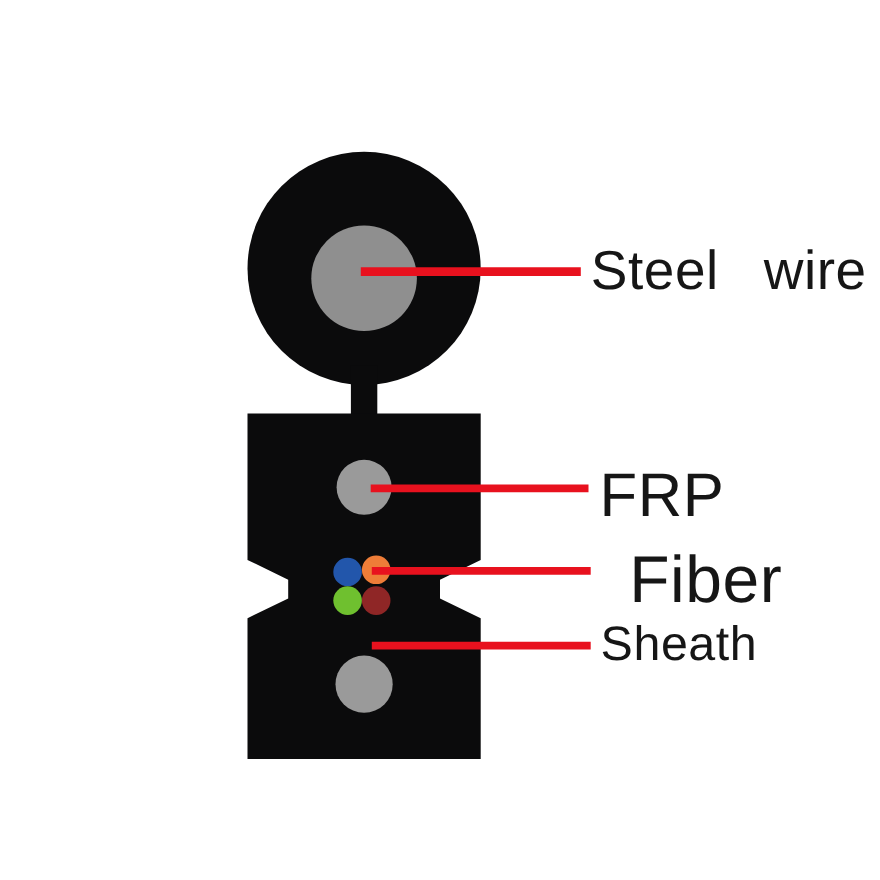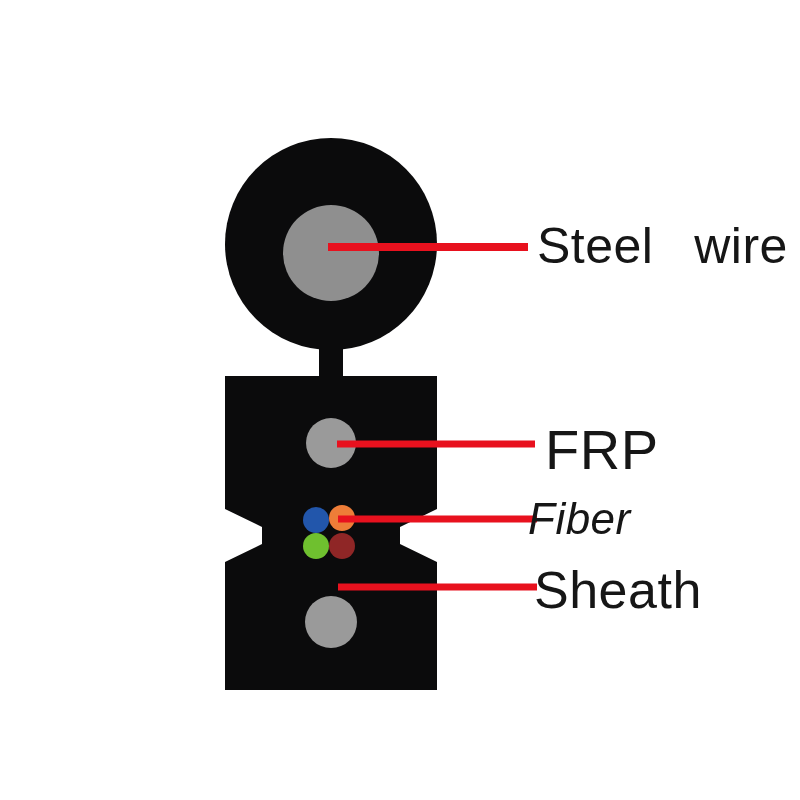--- a/index.html
+++ b/index.html
@@ -33,29 +33,28 @@
     top: 205px;
     font-size: 50px;
     word-spacing: 6px;
   }
   .label-frp {
     left: 545px;
     top: 406px;
     font-size: 56px;
   }
   .label-fiber {
-    left: 528px;
+    left: 572px;
     top: 481px;
-    font-size: 44px;
-    font-style: italic;
+    font-size: 60px;
   }
   .label-sheath {
-    left: 534px;
+    left: 546px;
     top: 548px;
-    font-size: 52px;
+    font-size: 44px;
   }
 </style>
 </head>
 <body>
 
 <div class="stage">
 
   <svg width="800" height="800" viewBox="0 0 800 800">
 
     <circle cx="331" cy="228" r="106" fill="#0b0b0c"></circle>

